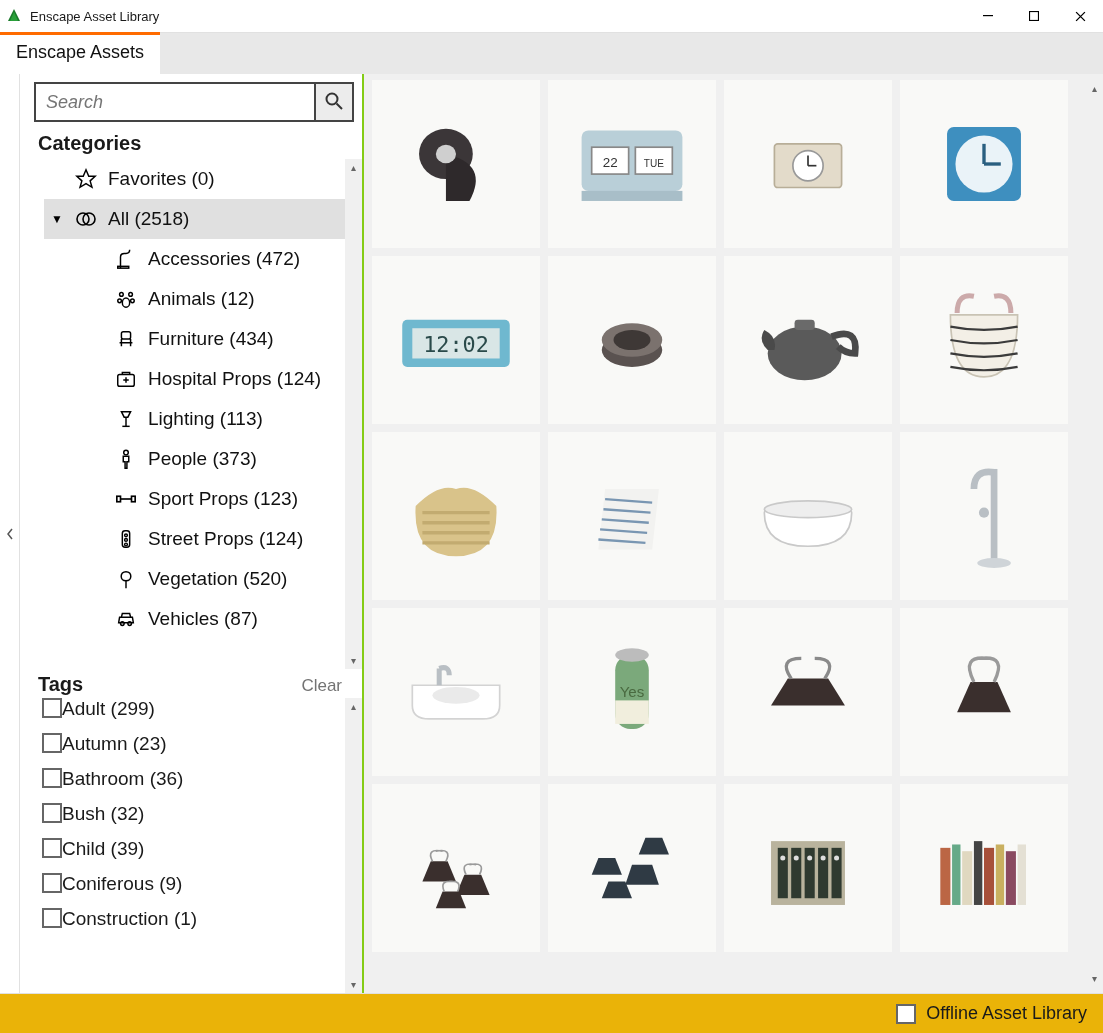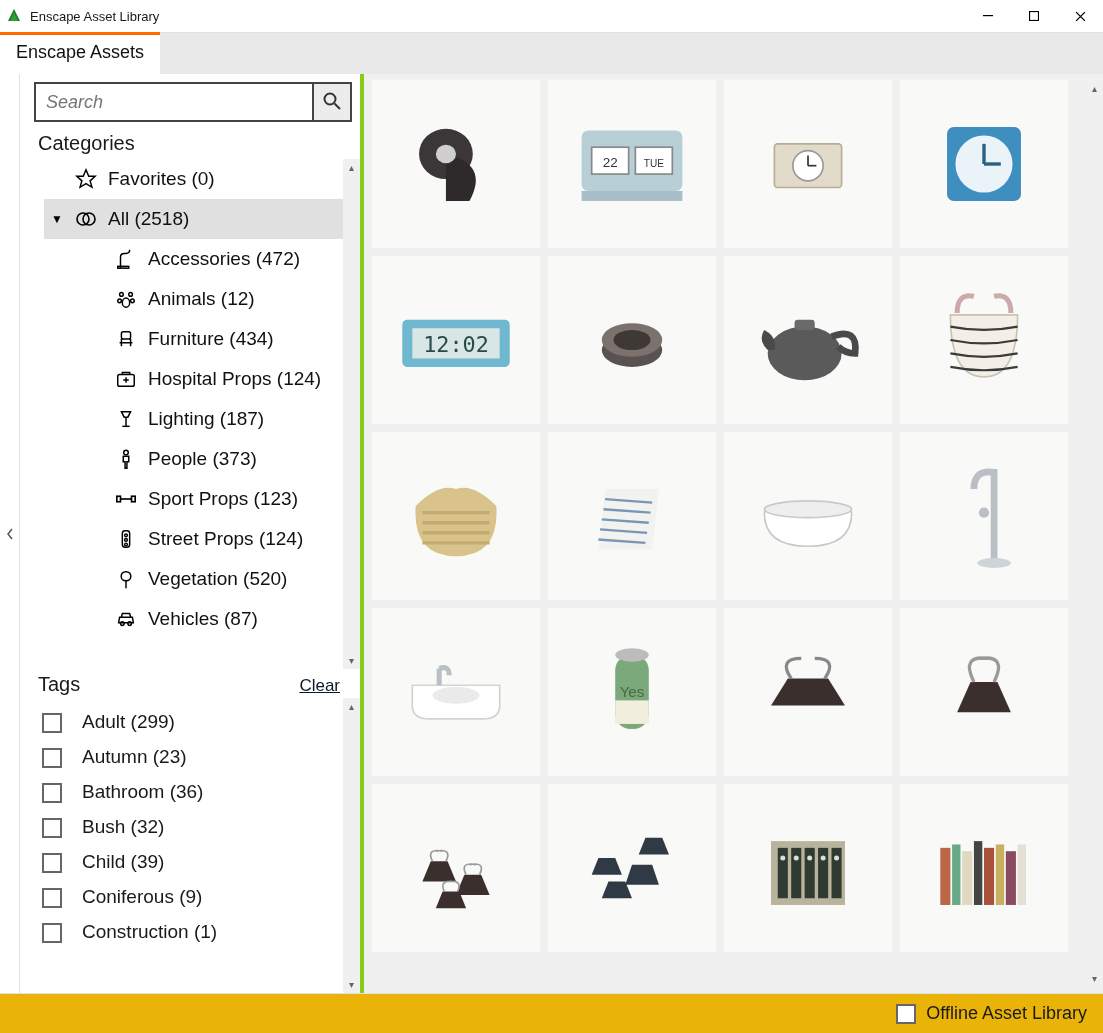--- a/index.html
+++ b/index.html
@@ -83,21 +83,21 @@
     background: #fff;
     color: #555;
   }
 
   
   .sidebar {
     width: 344px;
     display: flex;
     flex-direction: column;
     padding: 8px 0 0 0;
-    border-right: 4px solid #84cc16;
+    border-right: 2px solid #84cc16;
     position: relative;
   }
   .search-row {
     display: flex;
     margin: 0 8px 8px 14px;
     height: 40px;
   }
   .search-input {
     flex: 1;
     border: 2px solid #444;
@@ -109,21 +109,21 @@
     color: #555;
   }
   .search-btn {
     width: 40px;
     border: 2px solid #444;
     background: #ececec;
     display: flex; align-items: center; justify-content: center;
   }
 
   .section-header {
-    font-weight: 400;
+    font-weight: 700;
     font-size: 20px;
     padding: 2px 8px 4px 18px;
   }
 
   .tree-pane {
     height: 510px;
     display: flex;
     position: relative;
   }
   .tree {
@@ -166,25 +166,25 @@
   .tags-pane {
     flex: 1;
     display: flex;
     position: relative;
   }
   .tags-head {
     display: flex; align-items:flex-end; justify-content: space-between;
     padding: 4px 20px 2px 18px;
   }
   .tags-head .clear {
-    color: #0f172a; text-decoration: underline; font-size: 17px;
+    color: #737373; font-size: 17px;
   }
   .tags-list { flex: 1; overflow: hidden; padding-left: 22px;}
   .tag-row {
-    display: flex; align-items: flex-end; gap: 20px;
+    display: flex; align-items: flex-start; gap: 0;
     height: 35px; font-size: 19px;
   }
   .chk {
     width: 20px; height: 20px; border: 2px solid #666; background: #fff;
   }
 
   
   .grid-wrap {
     flex: 1;
     display: flex;
@@ -356,21 +356,21 @@
           </div>
           <div class="tree-row child">
             <span class="caret"></span>
             <span class="icon">
               <svg width="22" height="22" viewBox="0 0 24 24" fill="none" stroke="#000" stroke-width="1.6">
                 <path d="M7 4 H17 L14 10 H10 Z"></path>
                 <line x1="12" y1="10" x2="12" y2="20"></line>
                 <line x1="8" y1="20" x2="16" y2="20"></line>
               </svg>
             </span>
-            <span>Lighting (187)</span>
+            <span>Lighting (113)</span>
           </div>
           <div class="tree-row child">
             <span class="caret"></span>
             <span class="icon">
               <svg width="22" height="22" viewBox="0 0 24 24" fill="none" stroke="#000" stroke-width="1.6">
                 <circle cx="12" cy="5" r="2.5"></circle>
                 <path d="M9 9 H15 V15 H13 V22 H11 V15 H9 Z"></path>
               </svg>
             </span>
             <span>People (373)</span>

